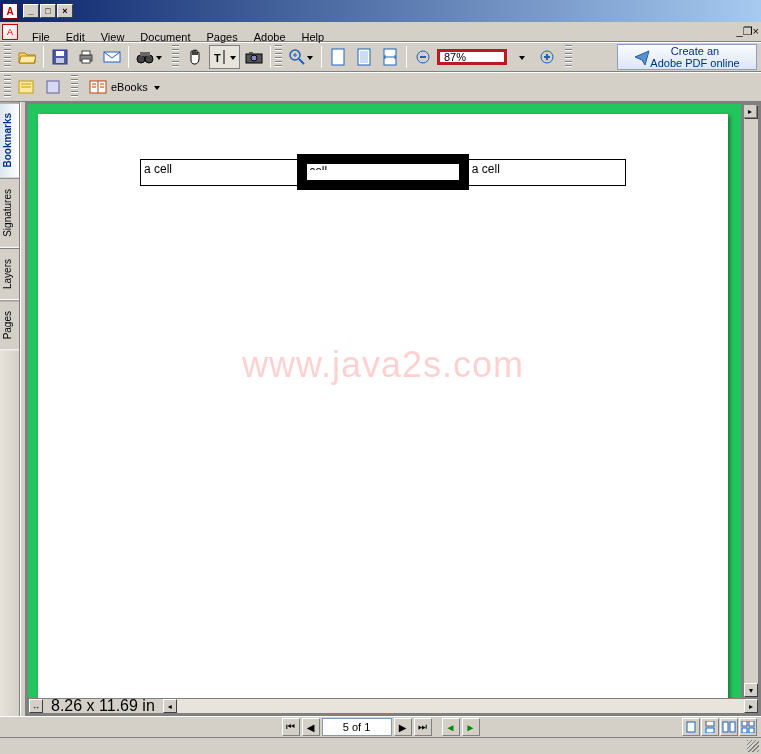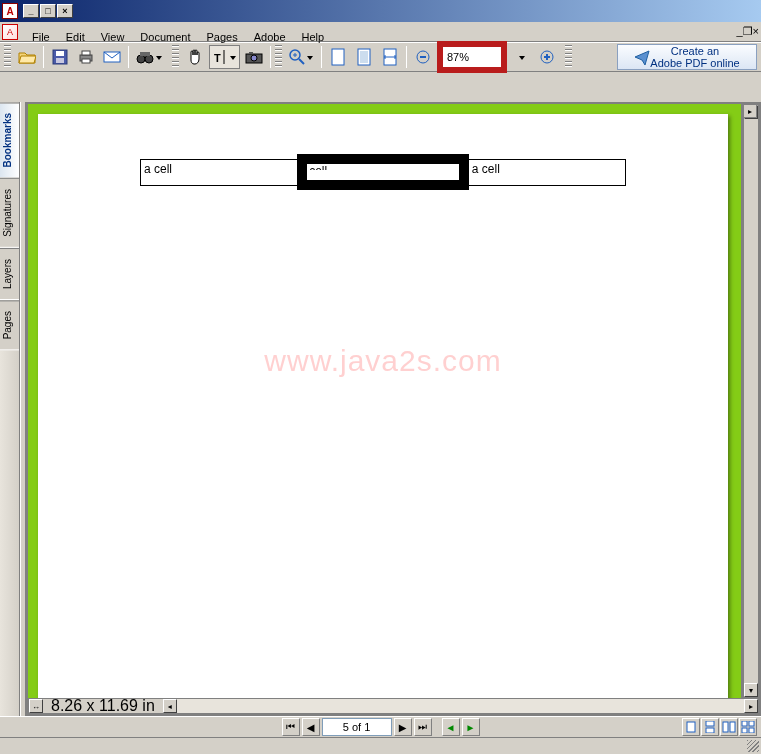--- a/index.html
+++ b/index.html
@@ -20,43 +20,43 @@
 
 
 .toolbar-area { background: #d4d0c8; }
 .toolbar { height: 30px; display: flex; align-items: center; padding: 1px 4px; border-bottom: 1px solid #808080; border-top: 1px solid #fff; gap: 2px; }
 .tb-grip { width: 7px; height: 24px; background: repeating-linear-gradient(to bottom, #808080 0 1px, #fff 1px 2px, transparent 2px 4px); margin-right: 2px; }
 .tb-btn { min-width: 24px; height: 24px; border: 1px solid transparent; display: flex; align-items: center; justify-content: center; padding: 0 2px; cursor: default; position: relative; }
 .tb-sep { width: 1px; height: 22px; background: #808080; border-right: 1px solid #fff; margin: 0 2px; }
 .tb-btn.has-drop { padding-right: 2px; }
 .drop-arrow { width:7px; height:7px; margin-left:2px; }
 .drop-arrow::after { content:""; display:block; width:0;height:0;border-left:3px solid transparent;border-right:3px solid transparent;border-top:4px solid #000; margin-top:2px;}
-.zoom-field { width: 70px; height: 32px; background: #fff; border: 6px solid #b91c1c; padding: 0 4px; display:flex; align-items:center; }
+.zoom-field { width: 70px; height: 16px; background: #fff; border: 3px solid #b91c1c; padding: 0 4px; display:flex; align-items:center; }
 .create-pdf-btn { margin-left: auto; width: 140px; height: 26px; background: linear-gradient(#fafcff,#dce6f4); border: 1px solid #8aa0c0; display:flex; align-items:center; justify-content:center; color:#003080; font-size:10px; line-height:1.1; text-align:center; }
 .create-pdf-btn .paper-plane { width:16px;height:16px; }
 
 .toolbar2 { height: 30px; }
 .ebooks-btn { display:flex; align-items:center; gap:4px; padding:0 6px; height:24px; border:1px solid transparent; }
 
 
 .main-area { position: absolute; top: 102px; left: 0; right: 0; bottom: 38px; background: #808080; display:flex; }
 .side-tabs { width: 20px; background: linear-gradient(to right,#e8e4dc,#d4d0c8); border-right: 1px solid #808080; display:flex; flex-direction:column; }
 .side-tab { writing-mode: vertical-rl; transform: rotate(180deg); padding: 10px 2px; font-size: 10px; background:#d4d0c8; border-bottom:1px solid #808080; border-top:1px solid #fff; text-align:center; cursor:default; }
 .side-tab.active { background: linear-gradient(to right,#fff,#dce6f0); font-weight:bold; color:#003080;}
 .sep-bar { width:6px; background:#d4d0c8; border-left:1px solid #fff; border-right:1px solid #808080; }
 
 .doc-viewport { flex:1; position:relative; background:#808080; }
-.doc-scroll { position:absolute; top:2px; left:2px; right:20px; bottom:18px; background:#84cc16; overflow:hidden; }
+.doc-scroll { position:absolute; top:2px; left:2px; right:20px; bottom:18px; background:#22c55e; overflow:hidden; }
 .page { position:absolute; top:10px; left:10px; width:690px; height:590px; background:#fff; box-shadow: 2px 2px 4px rgba(0,0,0,0.4); }
 .page-inner { padding-top: 40px; display:flex; justify-content:center; }
 .table-demo { border-collapse: collapse; width: 486px; }
 .table-demo td { border: 1px solid #000; height: 26px; padding: 2px 3px; font-family: Arial; font-size: 12px; width:162px; vertical-align:top; }
 .table-demo td.thick { border: 10px solid #000; padding:0; background:#fff; }
 .table-demo td.thick .inner { background:#fff; height:6px; width:100%; }
-.watermark { position:absolute; top:230px; left:0; right:0; text-align:center; font-size:30px; color: rgba(255,120,120,0.35); font-family: Arial; letter-spacing:1px; }
+.watermark { position:absolute; top:230px; left:0; right:0; text-align:center; font-size:36px; color: rgba(255,120,120,0.35); font-family: Arial; letter-spacing:1px; }
 
 
 .vscroll { position:absolute; top:2px; right:2px; width:16px; bottom:18px; background:#d4d0c8; border:1px solid #808080; }
 .vscroll .sbtn, .hscroll .sbtn { width:14px; height:14px; background:#d4d0c8; border:1px solid #fff; border-right-color:#404040; border-bottom-color:#404040; display:flex;align-items:center;justify-content:center; font-size:8px;}
 .vscroll .sbtn.up{position:absolute;top:0;left:0;}
 .vscroll .sbtn.down{position:absolute;bottom:0;left:0;}
 .hscroll { position:absolute; left:2px; right:2px; bottom:2px; height:16px; background:#d4d0c8; border:1px solid #808080; display:flex; align-items:center; }
 .hscroll .sbtn.lft{}
 .hscroll .page-dim { padding: 0 8px; font-size:16px; }
 .hscroll .track { flex:1; height:14px; background:#e8e4dc; position:relative; }
@@ -217,20 +217,45 @@
     <svg class="paper-plane" width="16" height="16">
           <path d="M1 8l14-6-4 14-3-5z" fill="#5a90d0" stroke="#2060a0"></path>
         </svg>
     <div>
       <div>Create an</div>
       <div>Adobe PDF online</div>
     </div>
   </div>
 </div>
 
+<div class="toolbar toolbar2">
+  <div class="tb-grip"></div>
+  <div class="tb-btn">
+    <svg width="18" height="16">
+          <rect x="1" y="2" width="14" height="12" fill="#ffe9a0" stroke="#c0a000"></rect>
+          <line x1="3" y1="5" x2="13" y2="5" stroke="#c0a000"></line>
+          <line x1="3" y1="8" x2="13" y2="8" stroke="#c0a000"></line>
+        </svg>
+  </div>
+  <div class="tb-btn">
+    <svg width="16" height="16">
+          <rect x="2" y="2" width="12" height="12" fill="#d8d8f0" stroke="#6060a0"></rect>
+        </svg>
+  </div>
+  <div class="tb-grip" style="margin-left:4px;"></div>
+  <div class="ebooks-btn">
+    <svg width="18" height="16">
+          <rect x="1" y="2" width="16" height="12" fill="#fff" stroke="#c04000"></rect>
+          <line x1="9" y1="2" x2="9" y2="14" stroke="#c04000"></line>
+          <path d="M3 5h4M3 8h4M11 5h4M11 8h4" stroke="#c04000"></path>
+        </svg>
+    <span>eBooks</span>
+    <span class="drop-arrow"></span>
+  </div>
+</div>
 </div>
 
 <div class="main-area">
   <div class="side-tabs">
     <div class="side-tab active">Bookmarks</div>
     <div class="side-tab">Signatures</div>
     <div class="side-tab">Layers</div>
     <div class="side-tab">Pages</div>
   </div>
   <div class="sep-bar"></div>

